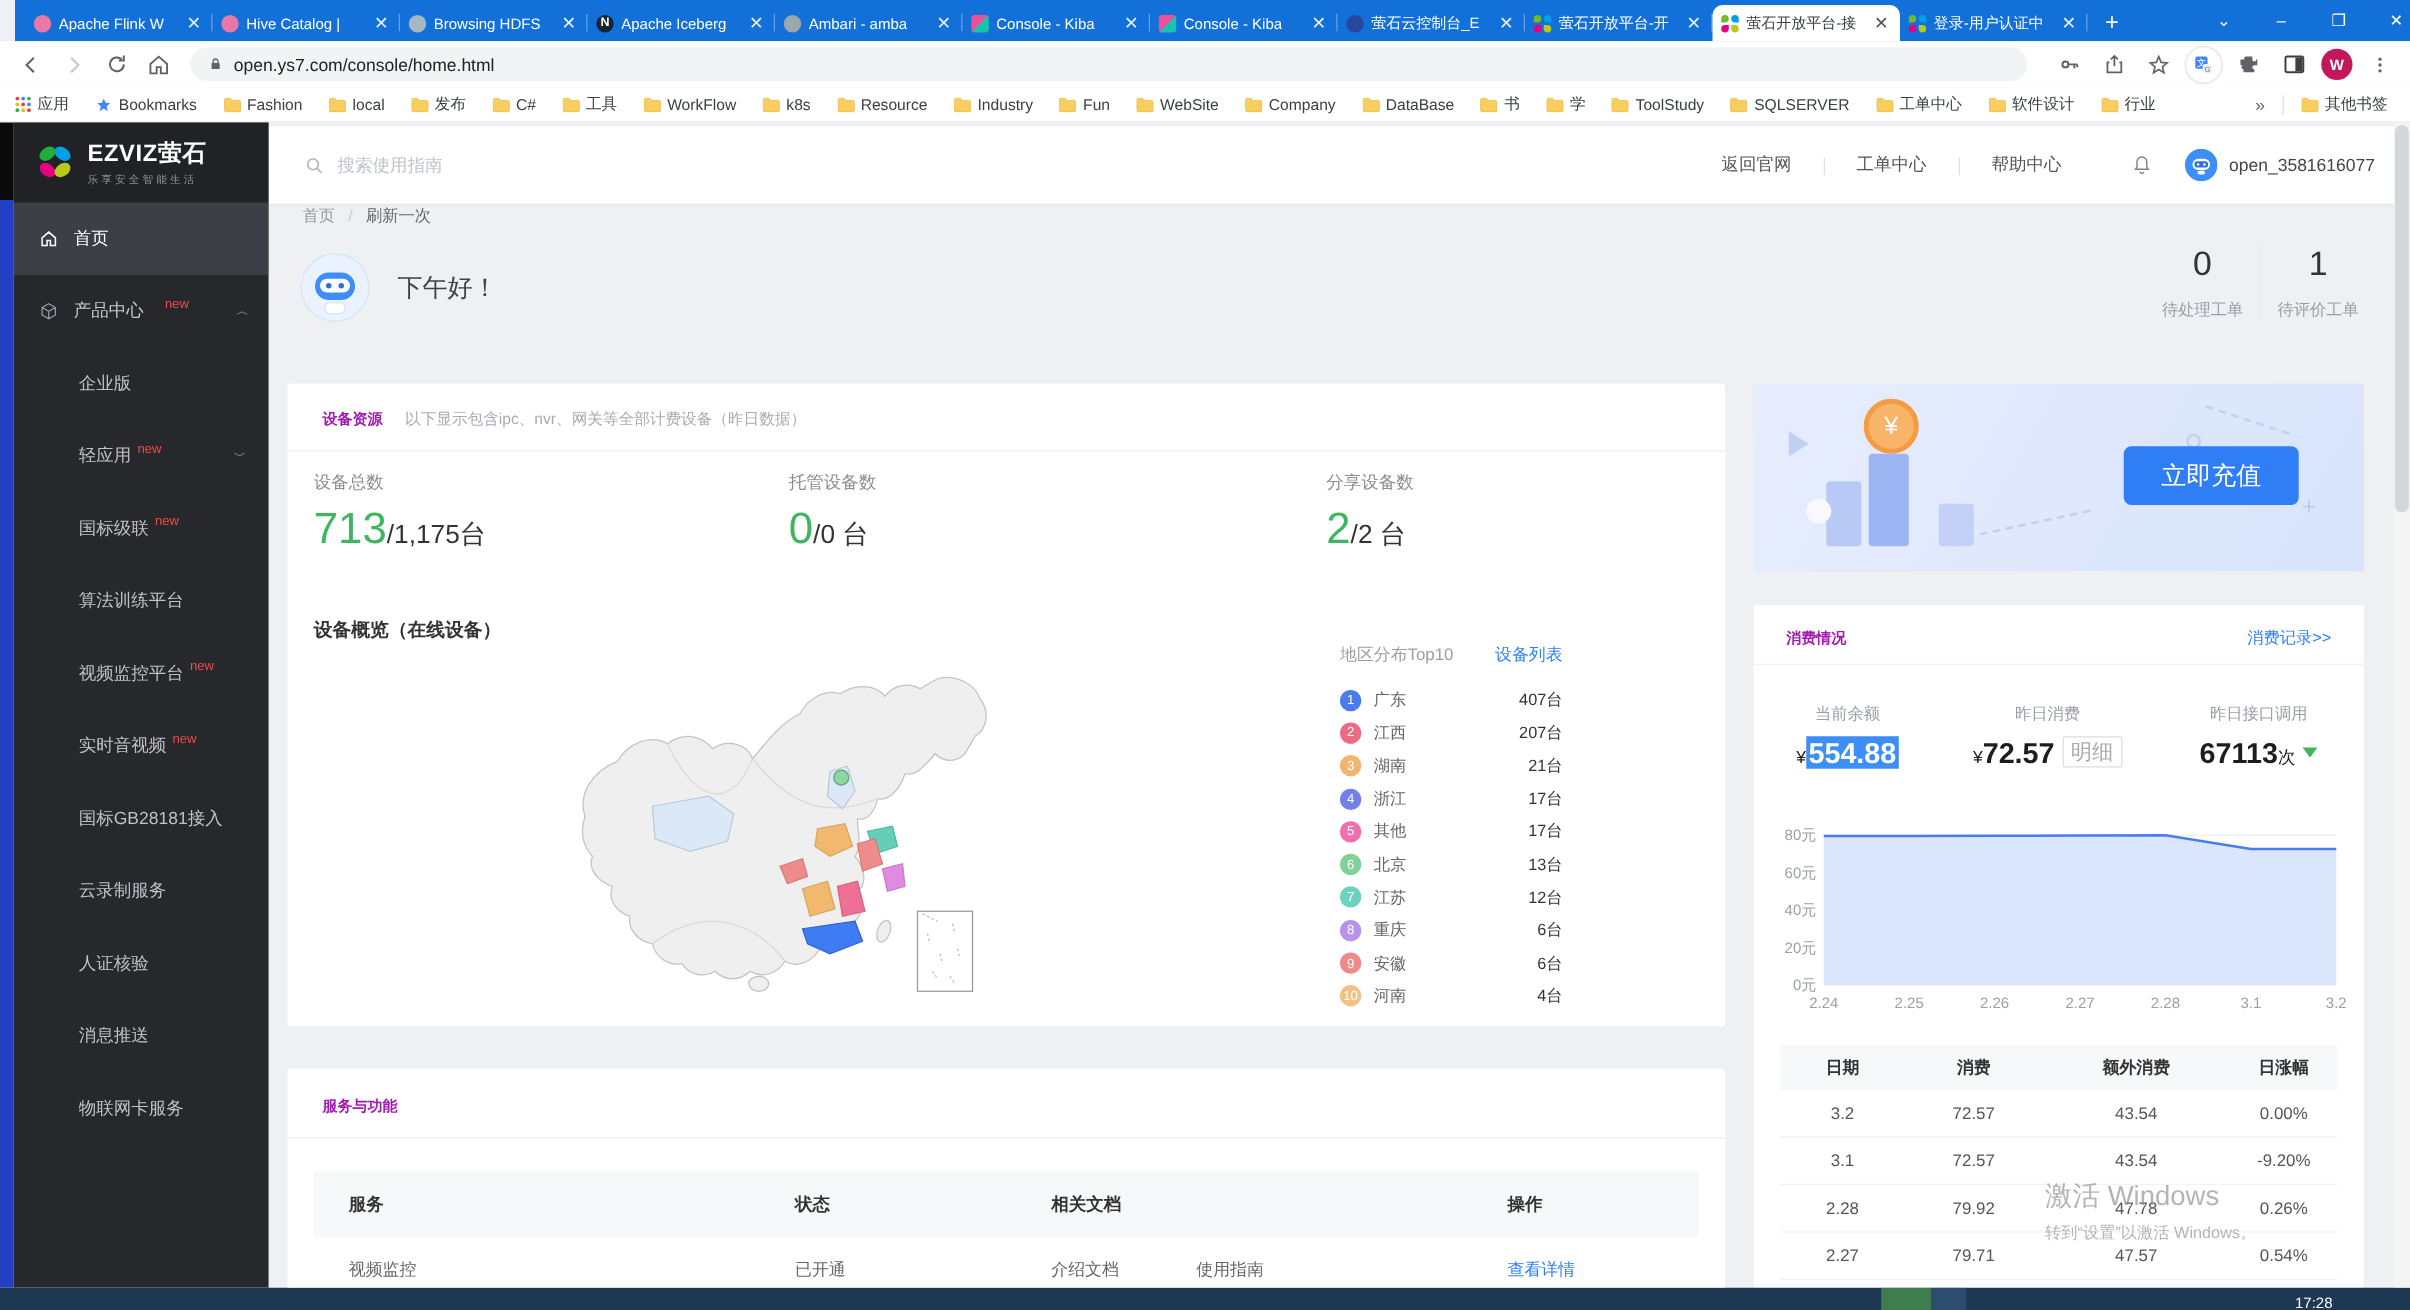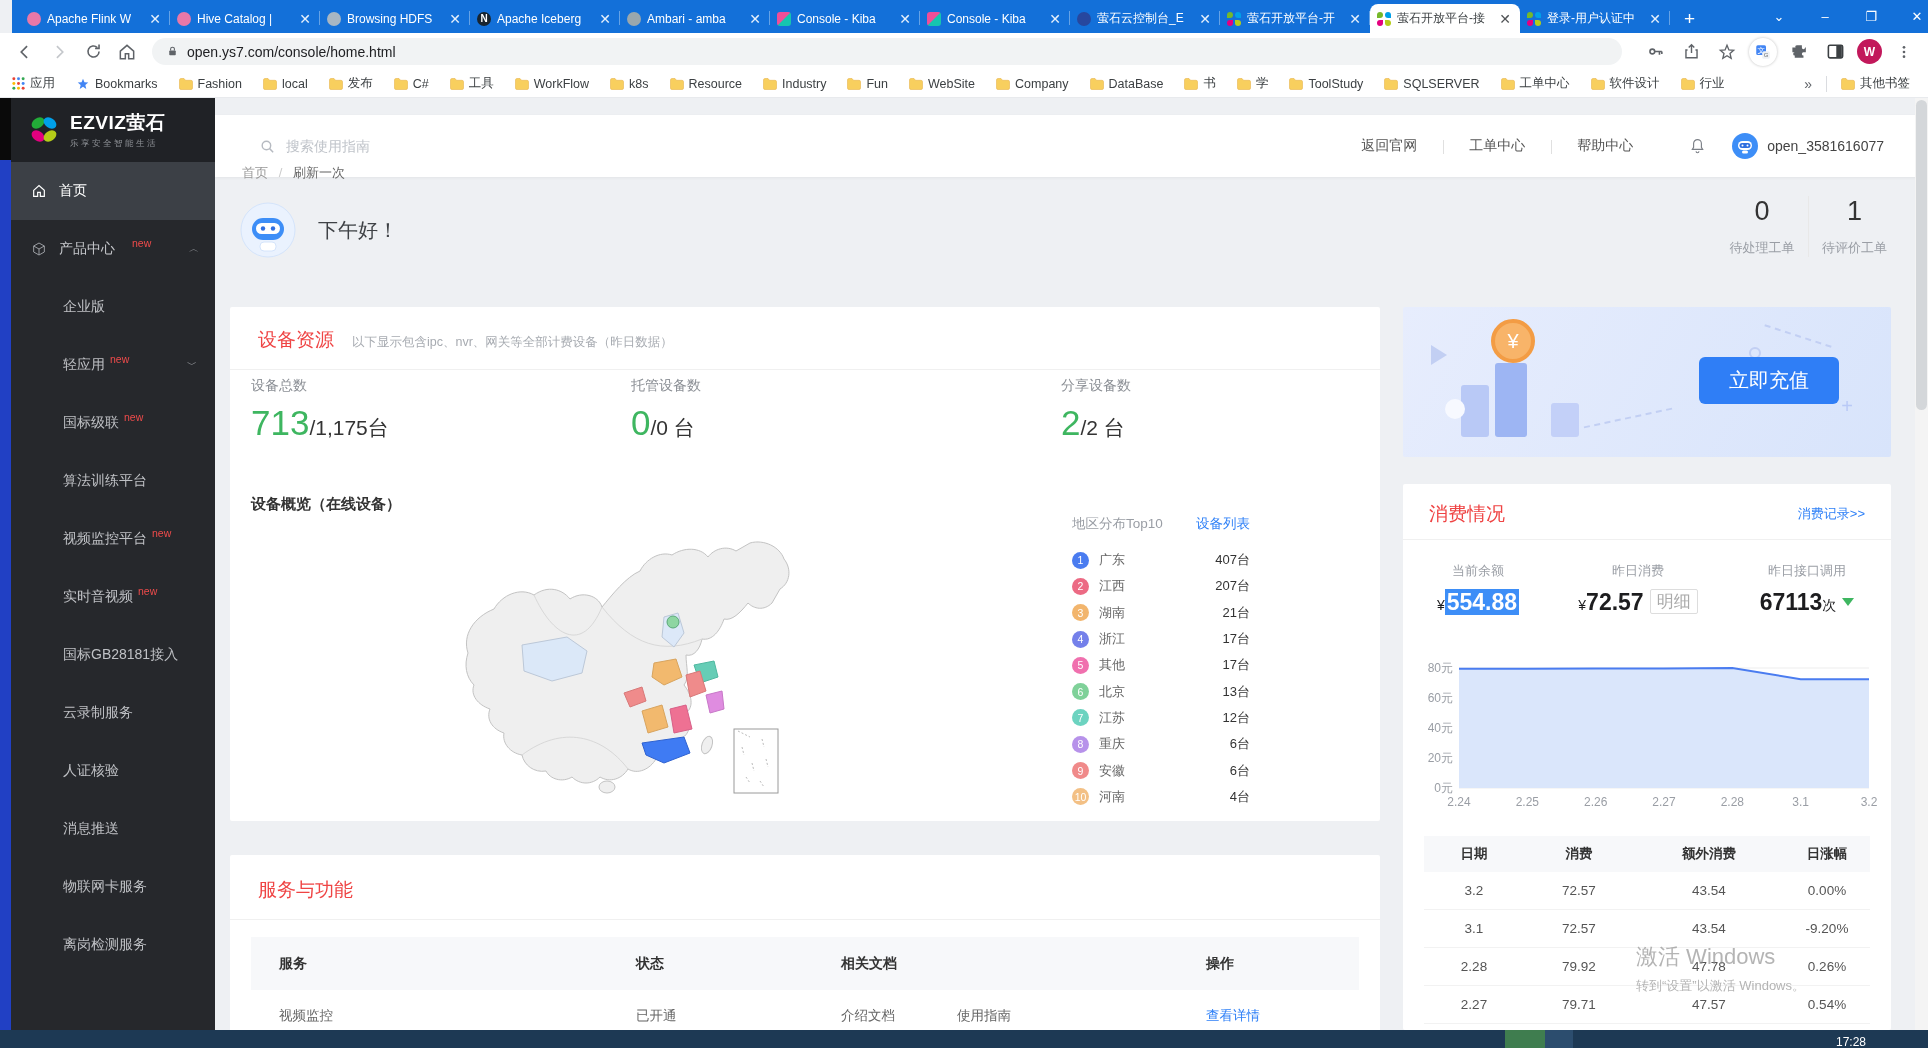--- a/index.html
+++ b/index.html
@@ -51,40 +51,40 @@
 .logotxt .lt1{color:#fff;font-size:19px;font-weight:bold;letter-spacing:.5px}
 .logotxt .lt2{color:#8e9196;font-size:8.5px;letter-spacing:2.5px;margin-top:2px}
 .mitem{height:58px;display:flex;align-items:center;gap:12px;padding:0 16px 0 20px;color:#c7c9cd;font-size:14px;position:relative}
 .mitem.active{background:#3c4046;color:#fff}
 .mitem .chev{margin-left:auto;color:#9a9da2;font-size:10px}
 .subitem{height:58px;display:flex;align-items:center;padding-left:52px;color:#bfc1c5;font-size:14px;position:relative}
 .newbadge{color:#ef4b4b;font-size:10.5px;margin-left:5px;position:relative;top:-6px}
 .subchev{position:absolute;right:18px;color:#9a9da2;font-size:10px}
 
 .main{position:absolute;left:215px;top:98px;width:1713px;height:932px;background:#eef0f3;overflow:hidden}
-.topbar{position:absolute;left:0;top:17px;width:100%;height:62px;background:#fff;box-shadow:0 1px 3px rgba(0,0,0,.05);display:flex;align-items:center;padding:0 44px}
+.topbar{position:absolute;left:0;top:3px;width:100%;height:62px;background:#fff;box-shadow:0 1px 3px rgba(0,0,0,.05);display:flex;align-items:center;padding:0 28px}
 .searchbox{display:flex;align-items:center;gap:10px;flex:1}
 .searchbox input{border:none;outline:none;font-size:14px;color:#333;width:300px;font-family:inherit}
 .searchbox input::placeholder{color:#bfc3c9}
 .toplink{font-size:14px;color:#555;padding:0 26px;position:relative}
 .toplink+.toplink::before{content:"";position:absolute;left:0;top:3px;height:14px;width:1px;background:#e0e0e0}
 .userwrap{display:flex;align-items:center;gap:9px;margin-left:26px}
 .username{font-size:14px;color:#444}
 .crumb{position:absolute;left:27px;top:66px;font-size:13px}
 .crumb .c1{color:#999}.crumb .sep{color:#ccc;margin:0 7px}.crumb .c2{color:#666}
 .greet{position:absolute;left:25px;top:104px;display:flex;align-items:center;gap:22px}
 .greettxt{font-size:20px;color:#3f4246}
 .orders{position:absolute;right:28px;top:98px;display:flex}
 .order{width:92px;text-align:center}
 .order .ov{font-size:27px;color:#333}
 .order .ol{font-size:13px;color:#9a9ea5;margin-top:12px}
 .order+.order{border-left:1px solid #e8e8e8}
 .card{position:absolute;background:#fff;border-radius:2px}
 .cardhead{display:flex;align-items:baseline;gap:18px;padding:20px 28px 16px}
-.ctitle{font-size:19px;font-weight:normal;color:#ef4444}
+.ctitle{font-size:12px;font-weight:bold;color:#a21caf}
 .csub{font-size:12.5px;color:#a7abb1}
 .cdiv{height:1px;background:#f0f0f0;margin:0 0}
 
 .stats{position:absolute;left:0;top:70px;width:100%;display:flex}
 .stat{padding-left:21px}
 .stat .sl{font-size:14px;color:#8b8f95}
 .stat .sv{margin-top:8px}
 .stat .num{font-size:35px;color:#3eb660}
 .stat .suf{font-size:21px;color:#333}
 .ovtitle{position:absolute;left:21px;top:188px;font-size:15px;font-weight:bold;color:#333}
@@ -571,23 +571,20 @@
         </div>
         <div class="subitem">
           <span>人证核验</span>
         </div>
         <div class="subitem">
           <span>消息推送</span>
         </div>
         <div class="subitem">
           <span>物联网卡服务</span>
         </div>
-        <div class="subitem">
-          <span>离岗检测服务</span>
-        </div>
       </div>
   </aside>
 
   <div class="main">
     <div class="topbar">
       <div class="searchbox">
         <span>
             <svg width="17" height="17" viewBox="0 0 24 24">
               <circle cx="10.5" cy="10.5" r="6" stroke="#b6bac1" stroke-width="2" fill="none"></circle>
               <path d="M15 15 L20 20" stroke="#b6bac1" stroke-width="2"></path>

